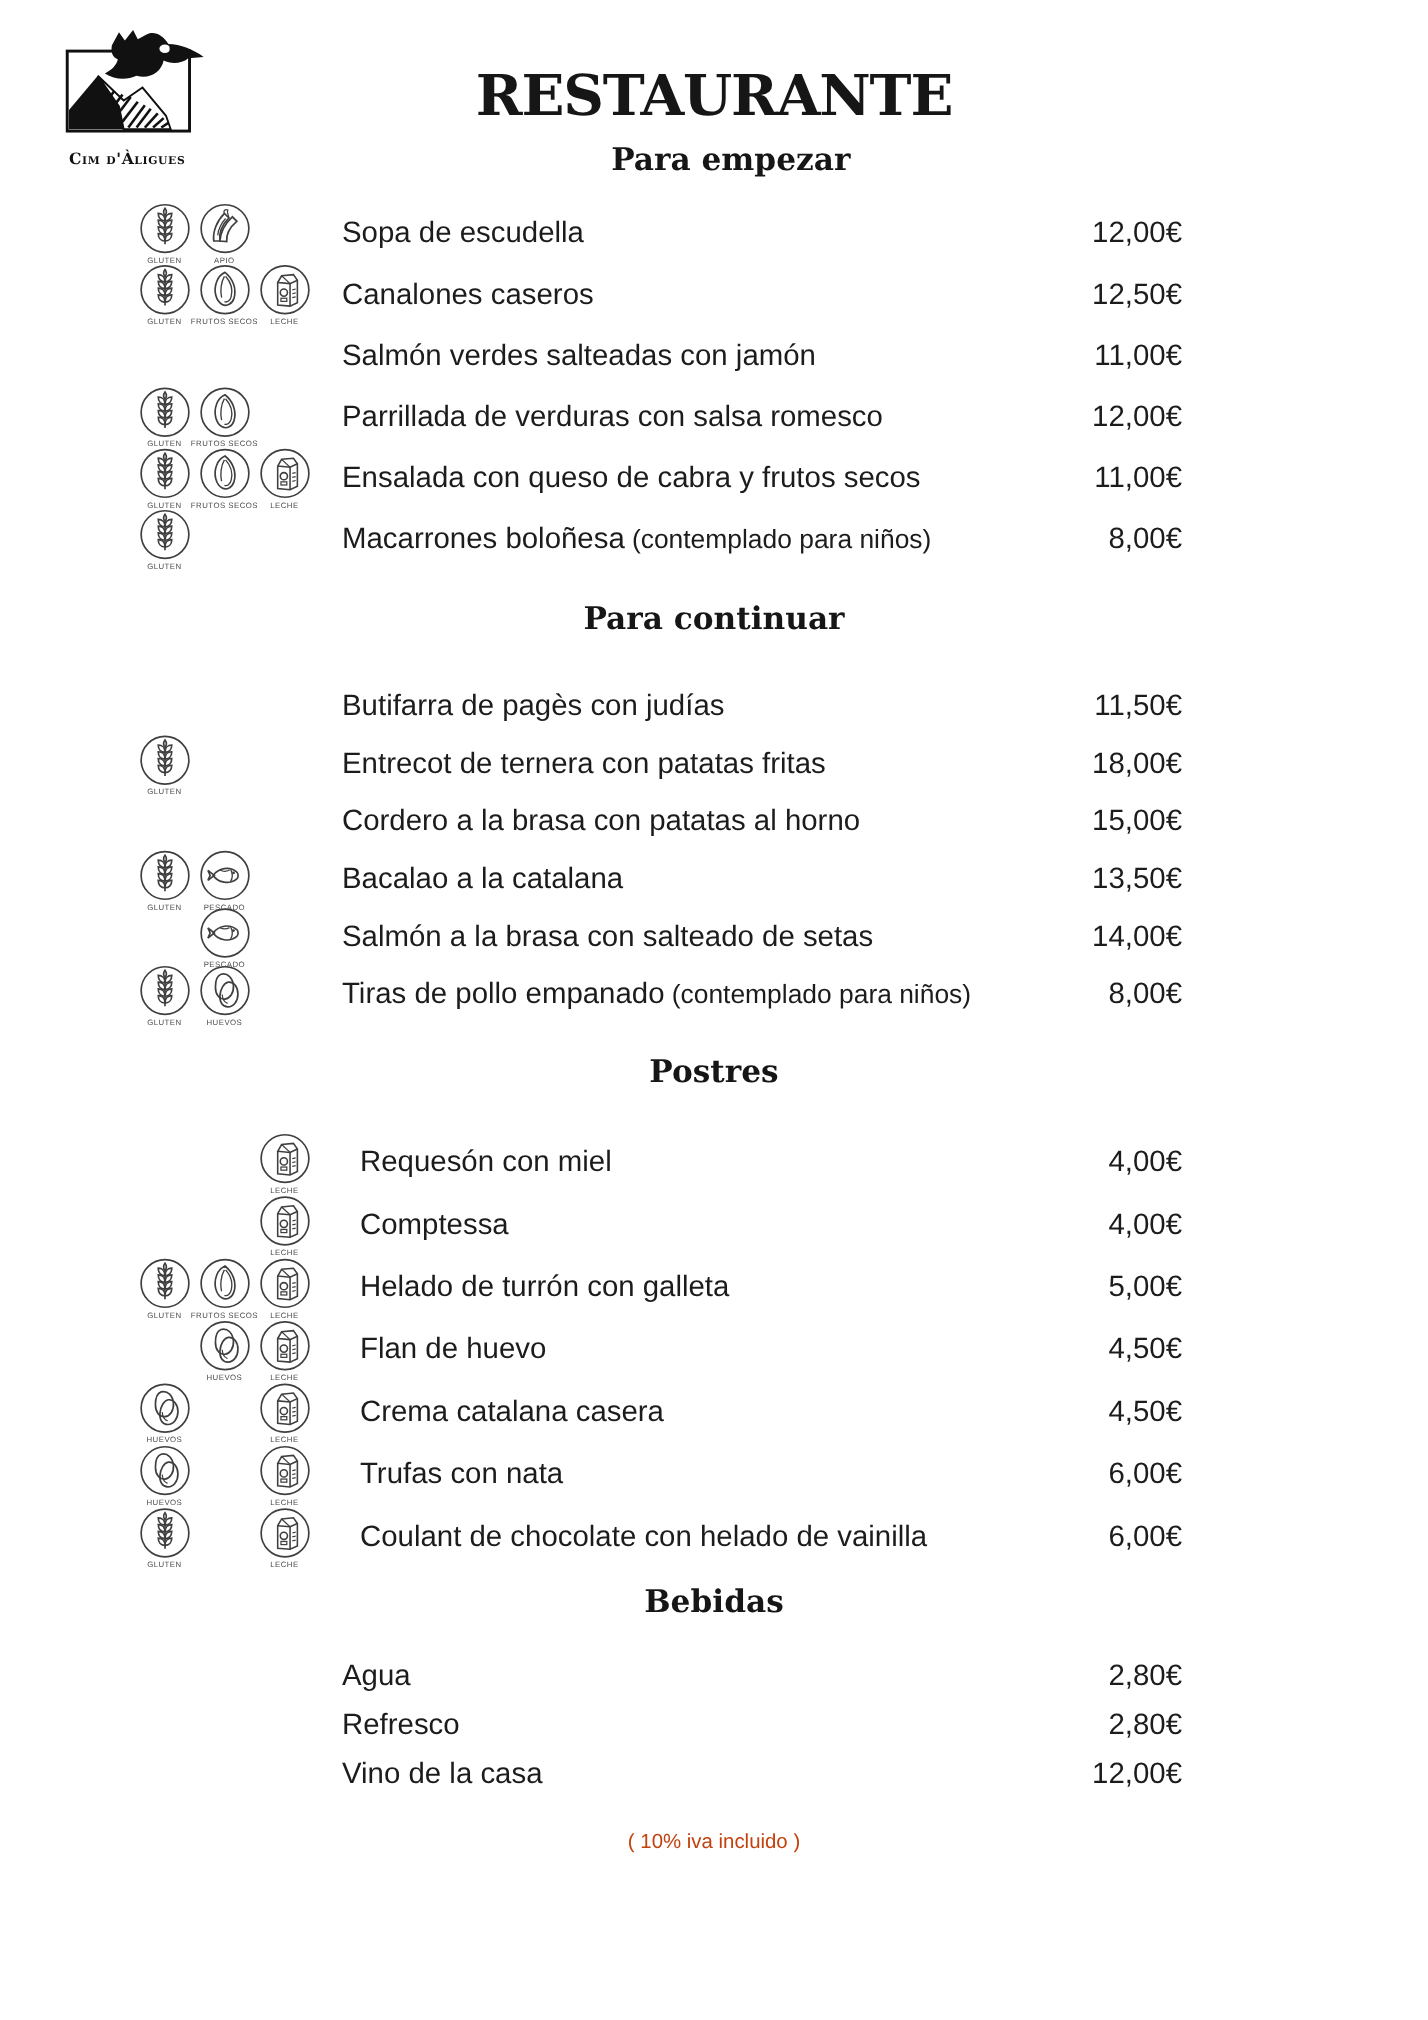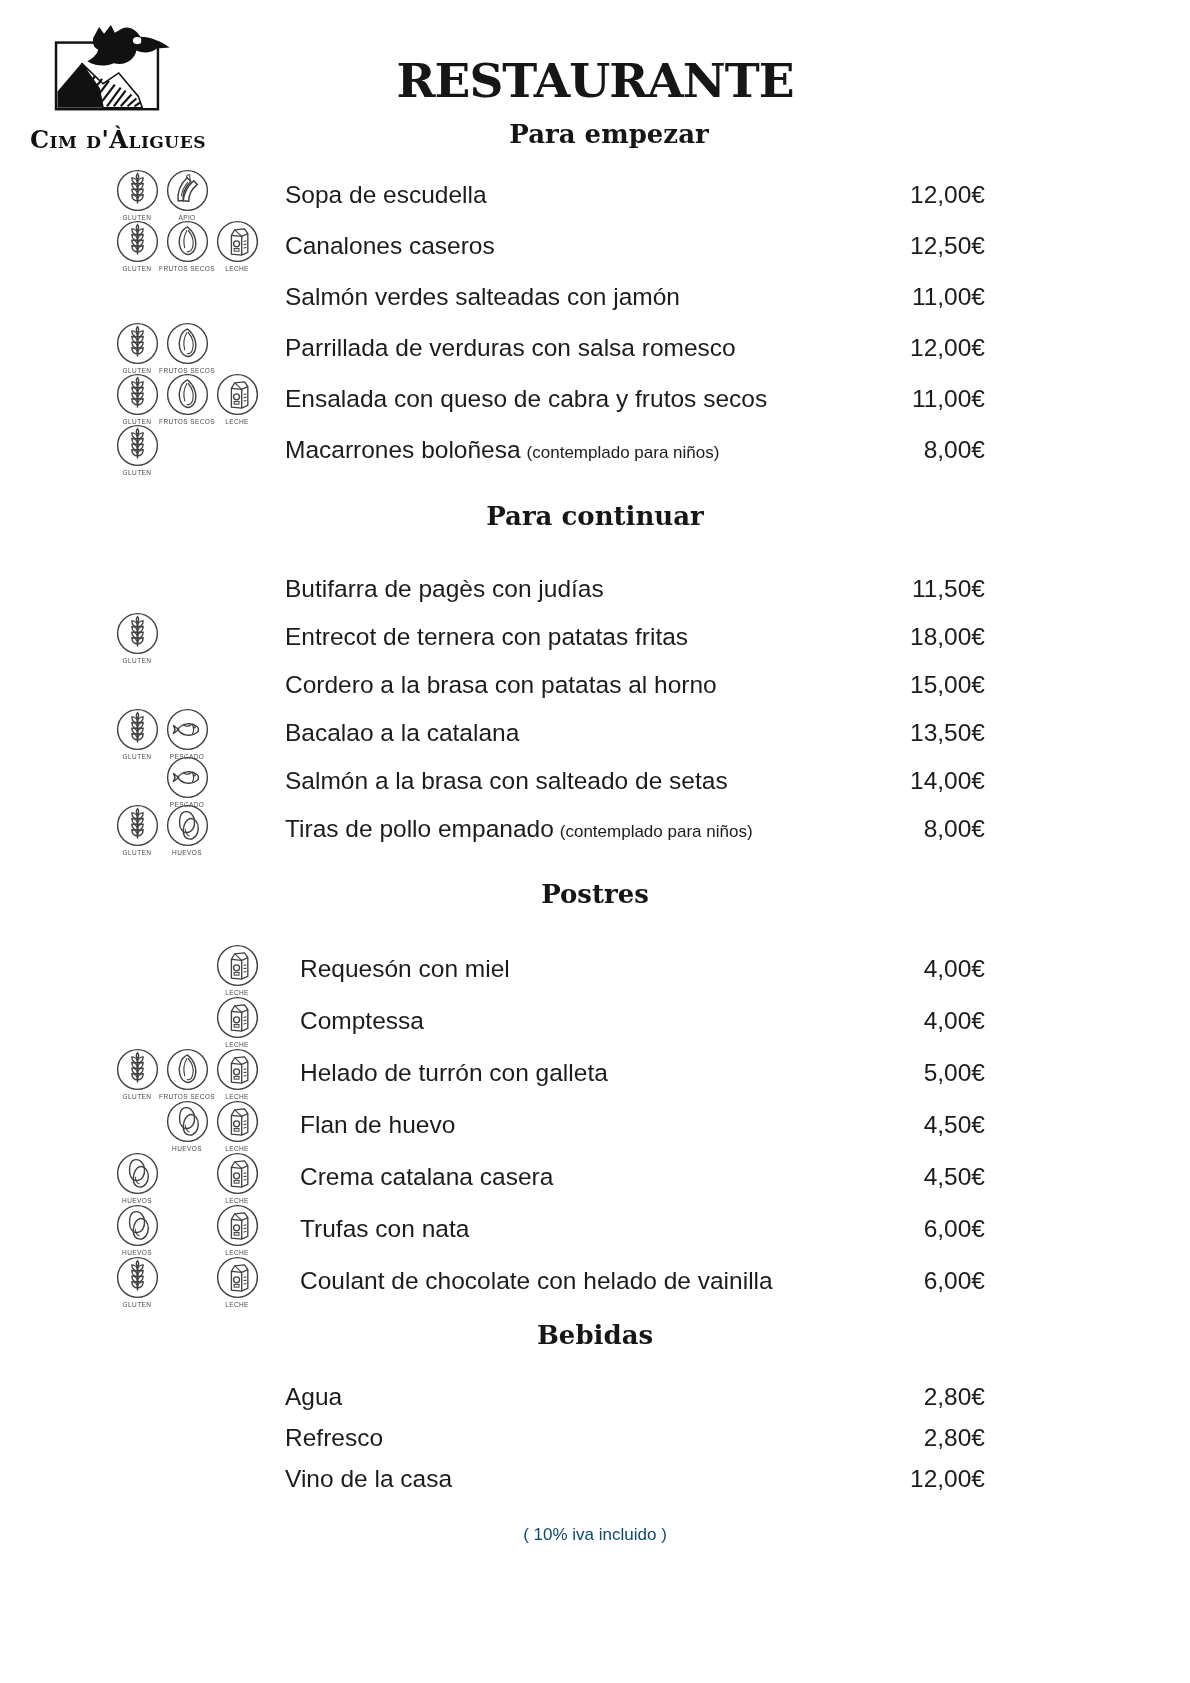--- a/index.html
+++ b/index.html
@@ -6,21 +6,21 @@
   body{
     width:1190px;height:1683px;background:#ffffff;
     font-family:"Liberation Sans",sans-serif;color:#1c1c1c;
     position:relative;overflow:hidden;
   }
   .page{width:1190px;height:1683px;position:relative;}
   .header{position:relative;padding-top:56px;}
   .logo{position:absolute;left:30px;top:22px;width:152px;text-align:center;}
   .brand{
     font-family:"DejaVu Serif",serif;font-variant:small-caps;font-weight:700;
-    font-size:24px;letter-spacing:.5px;color:#111;margin-top:1px;white-space:nowrap;
+    font-size:13px;letter-spacing:.5px;color:#111;margin-top:1px;white-space:nowrap;
   }
   .title{
     margin:0;text-align:center;font-family:"DejaVu Serif",serif;
     font-weight:900;font-size:47px;letter-spacing:-1px;color:#161616;line-height:1.05;
   }
   .section-title{
     text-align:center;font-family:"DejaVu Serif",serif;font-weight:700;
     font-size:26px;color:#161616;margin:26px 0 34px;
   }
   .section-0 .section-title{margin:14px 0 20px;padding-left:28px;}
@@ -33,27 +33,27 @@
   .icon-slots{display:flex;width:150px;margin-left:112px;flex:none;}
   .icon-slot{width:50px;display:flex;justify-content:center;}
   .allergen{display:flex;flex-direction:column;align-items:center;}
   .allergen svg{width:45px;height:45px;display:block;}
   .allergen-label{
     font-size:6.5px;letter-spacing:.4px;color:#4a4a4a;margin-top:1px;
     white-space:nowrap;text-align:center;
   }
   .item-label{flex:1;padding-left:23px;white-space:nowrap;overflow:hidden;}
   .item-name{font-size:24.5px;font-weight:300;}
-  .item-note{font-size:17px;font-weight:300;margin-left:6px;}
+  .item-note{font-size:22px;font-weight:300;margin-left:6px;}
   .item-price{
     flex:none;width:130px;margin-right:205px;text-align:right;
     font-size:24.5px;font-weight:300;
   }
   .footer{
-    text-align:center;font-size:17px;font-weight:300;color:#0c4a6e;margin-top:26px;
+    text-align:center;font-size:17px;font-weight:300;color:#c2410c;margin-top:26px;
   }
 </style>
 </head>
 <body>
 
 <div class="page">
   <header class="header">
     <div class="logo">
       <svg viewBox="0 0 150 100" width="150" height="98">
         <rect x="24" y="21" width="104" height="68" fill="#ffffff" stroke="#111111" stroke-width="2.5"></rect>

